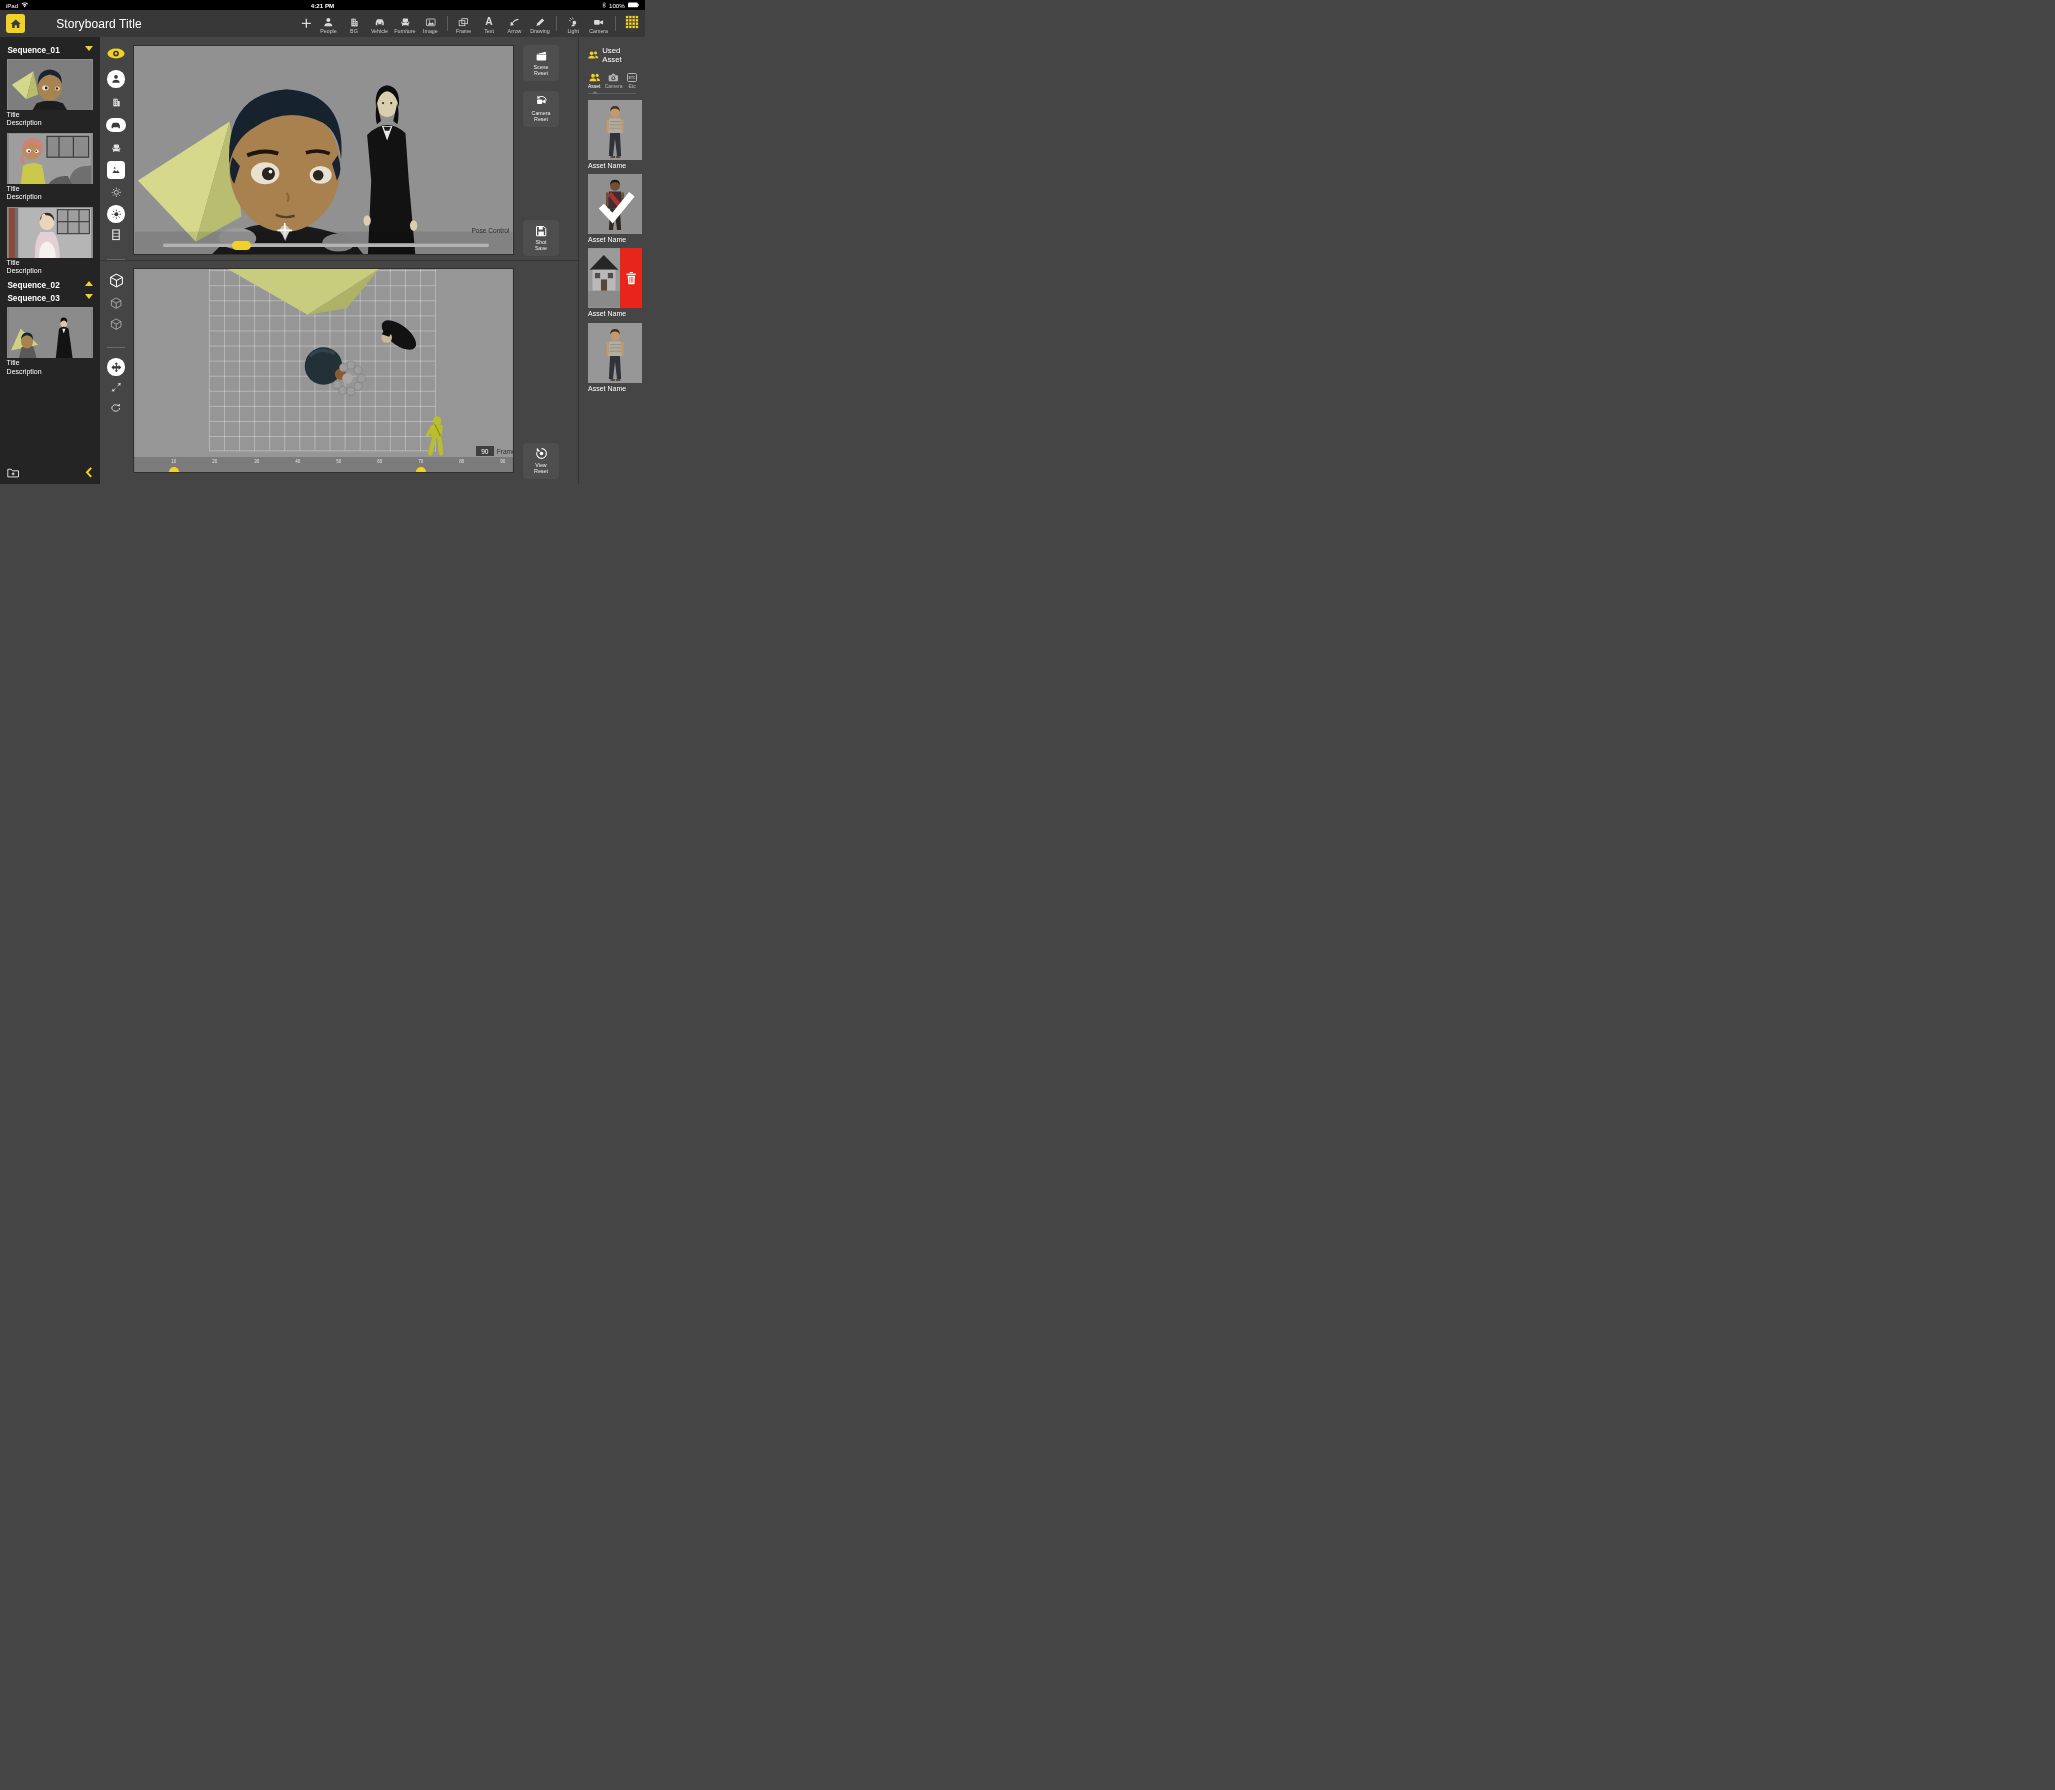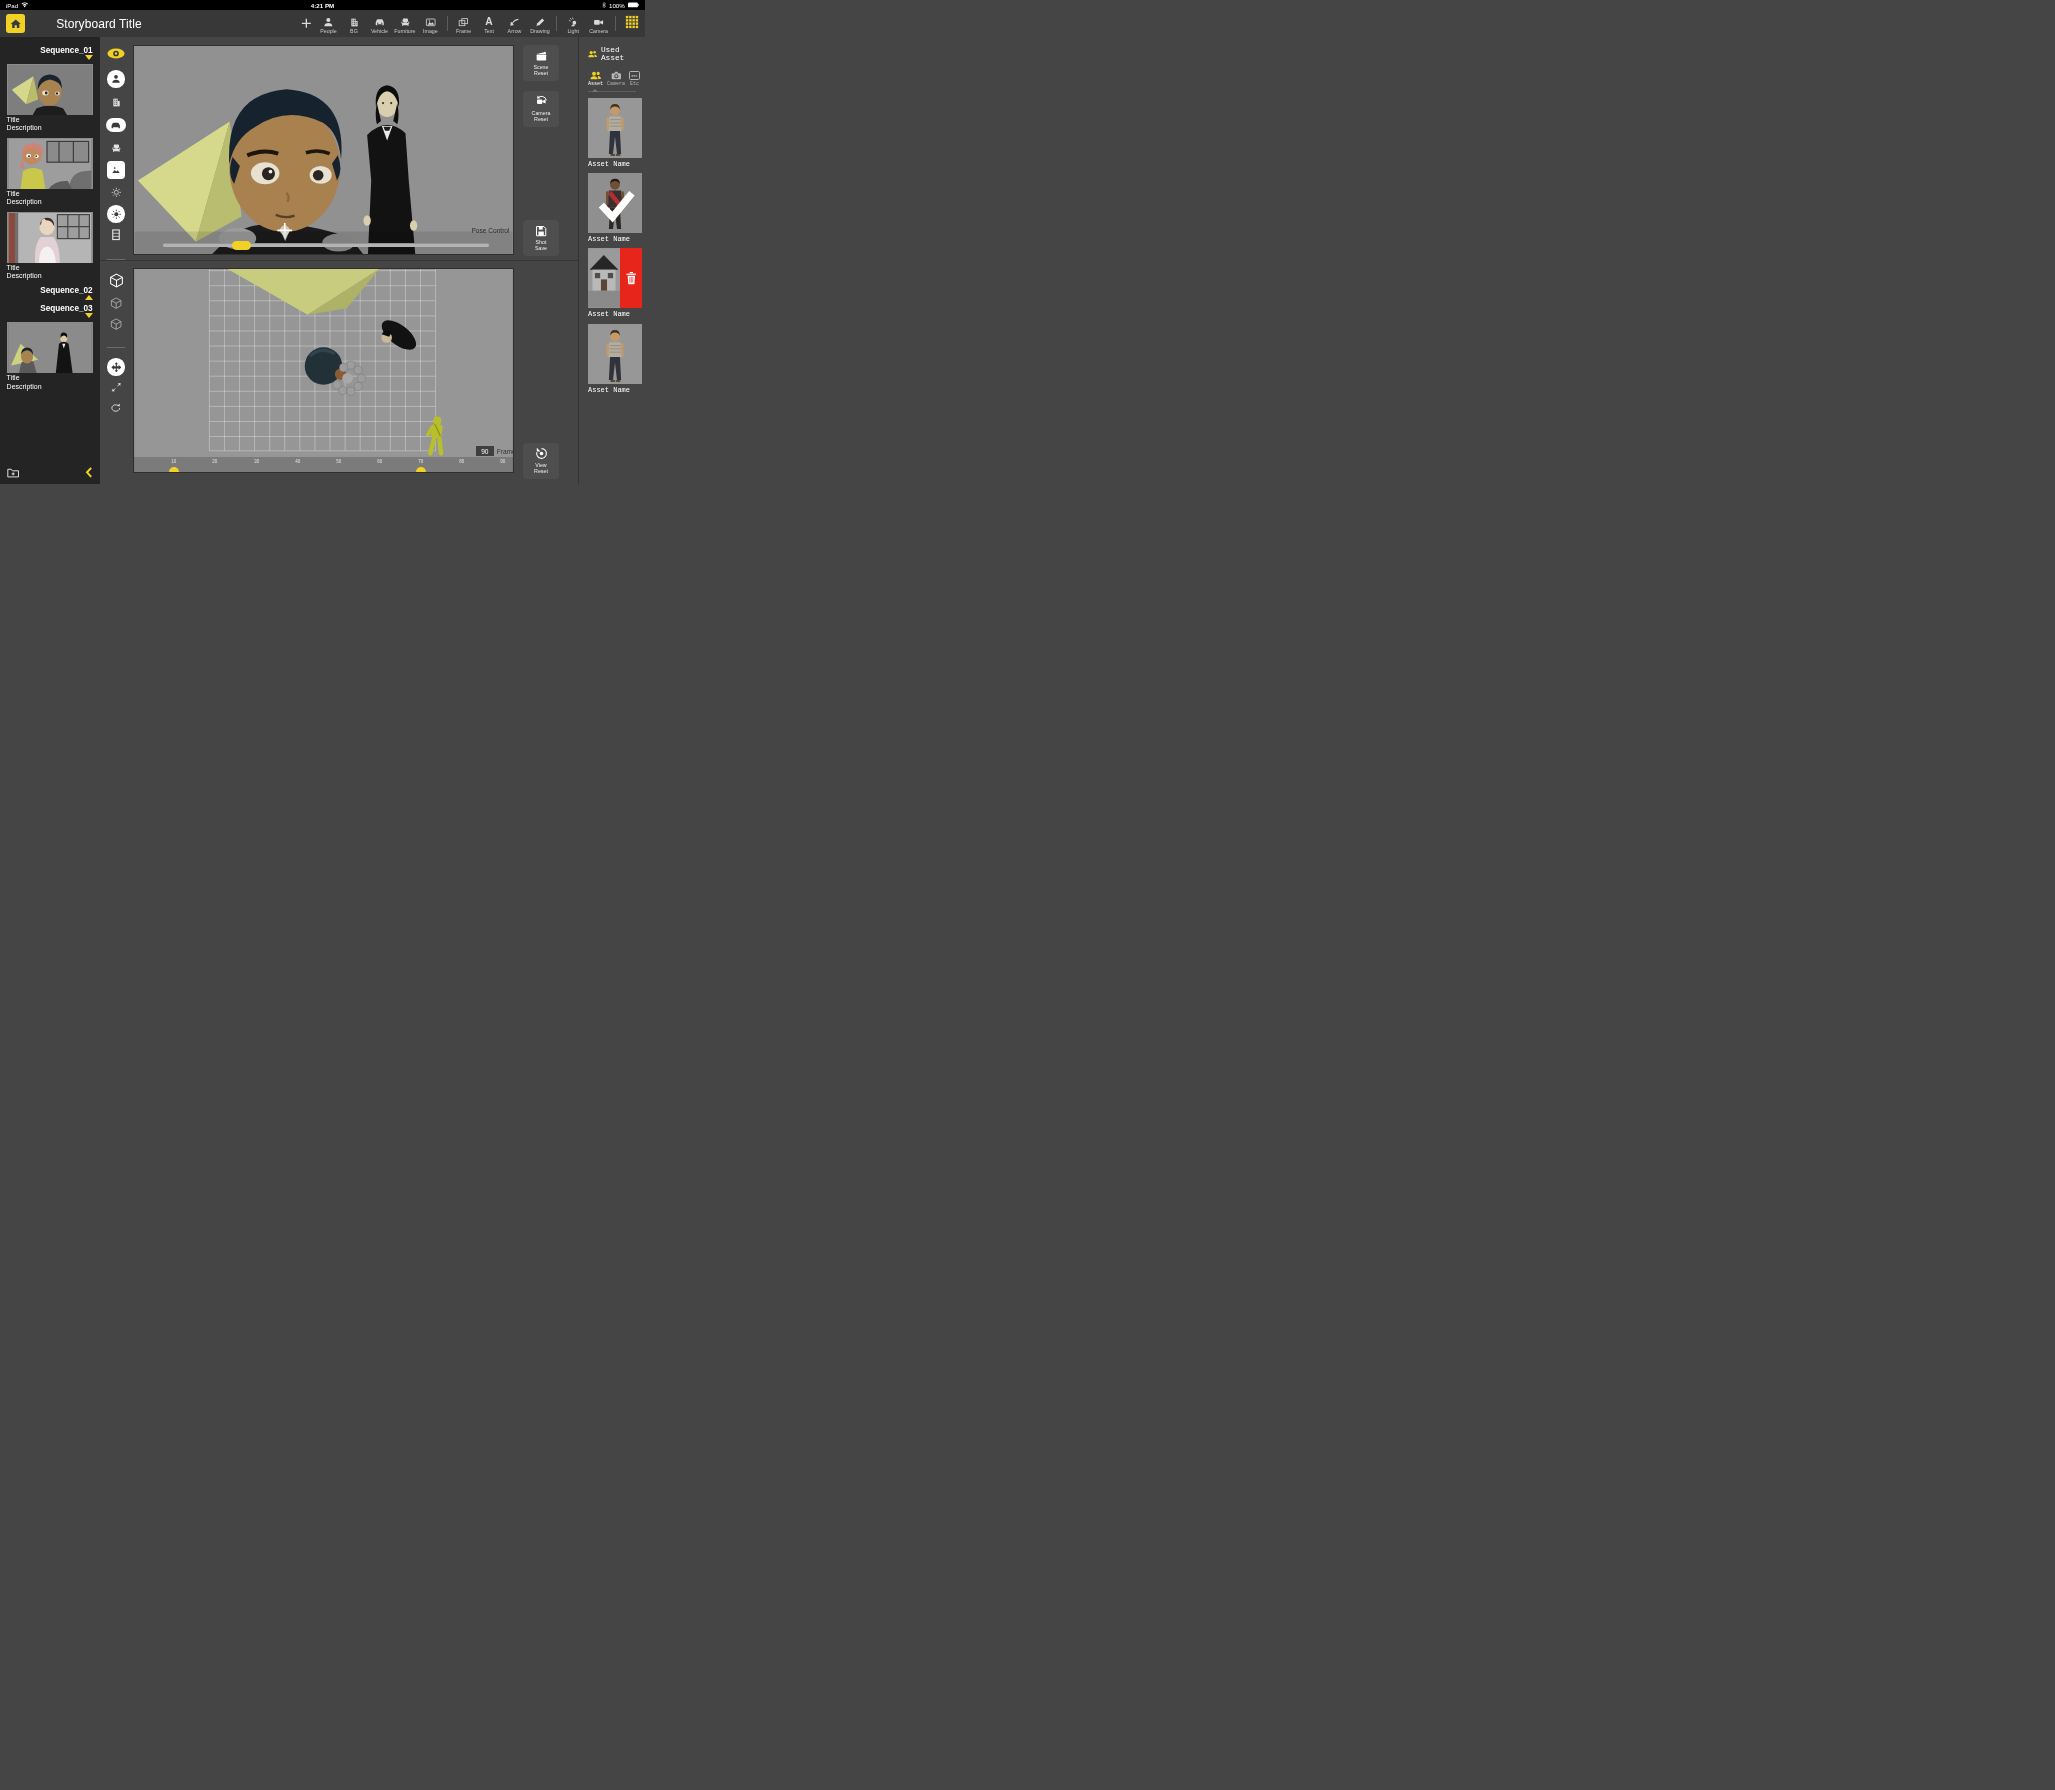--- a/index.html
+++ b/index.html
@@ -24,22 +24,22 @@
     align-items:center; justify-content:flex-end; gap:0.8px; font-size:5.3px; width:21.4px; height:21.4px; cursor:pointer;
     font-family:"Liberation Sans",sans-serif; }
   .tb svg { display:block; }
   .tb-div { width:0.4px; height:15.6px; background:#5c5c5c; margin:0 1.6px; }
   .add-btn { width:14px; height:21.4px; background:none; border:none; display:flex; align-items:center; justify-content:center; cursor:pointer;}
   .glyph-A { font-size:10.3px; font-weight:bold; color:#d9d9d9; line-height:10.7px; }
   .grid-btn { background:none; border:none; margin-left:4.1px; cursor:pointer; }
 
   
   .sequences-panel { position:absolute; top:37px; left:0; bottom:0; width:100px; background:#242424; padding:8.2px 6.6px 0; }
-  .seq-header { display:flex; align-items:flex-end; justify-content:space-between; color:#fff;
-    font-size:8.2px; font-weight:bold; margin:0.8px 0.8px 4.1px; cursor:pointer;flex-direction:column; }
+  .seq-header { display:flex; align-items:flex-start; justify-content:space-between; color:#fff;
+    font-size:8.2px; font-weight:bold; margin:0.8px 0.8px 4.1px; cursor:pointer; }
   .tri-down { width:0; height:0; border-left:4.1px solid transparent; border-right:4.1px solid transparent; border-top:5px solid #f2d126; }
   .tri-up { width:0; height:0; border-left:4.1px solid transparent; border-right:4.1px solid transparent; border-bottom:5px solid #f2d126; }
   .shot-card { margin-bottom:5.8px; cursor:pointer; }
   .shot-img { width:86px; height:51px; border:0.8px solid #8b8b8b; background:#7e7e7e; }
   .shot-img svg { display:block; }
   .shot-title, .shot-desc { color:#fff; font-size:7px; line-height:7.8px; margin-top:0.8px; }
   .seq-bottom { position:absolute; left:0; right:0; bottom:0; height:21.4px; display:flex;
     align-items:center; justify-content:space-between; padding:0 7.4px; }
 
   
@@ -68,21 +68,21 @@
   .tl-marker { position:absolute; bottom:0; width:10.7px; height:5.3px; background:#f2d126; border-radius:5.3px 5.3px 0 0; cursor:pointer; }
 
   
   .side-btn { position:absolute; left:391px; width:36px; height:36px; background:#4e4e4e; border:none; border-radius:4.1px;
     color:#eee; font-size:5.3px; display:flex; flex-direction:column; align-items:center; justify-content:center; gap:0.4px; cursor:pointer;
     font-family:"Liberation Sans",sans-serif; line-height:6.2px; }
   .side-btn svg { margin-bottom:1.2px; }
 
   
   .assets-panel { position:absolute; top:37px; right:0; bottom:0; width:67px; background:#454545; border-left:0.4px solid #333;
-    padding:0 9px;font-family:Liberation Mono, monospace; }
+    padding:0 9px; }
   .ap-header { display:flex; align-items:center; gap:3.7px; margin-top:9px; color:#fff; font-size:7.8px; }
   .ap-tabs { position:relative; display:flex; align-items:flex-end; gap:5.3px; margin-top:9px; padding-bottom:4.1px; border-bottom:0.4px solid #5e5e5e; }
   .ap-tab { display:flex; flex-direction:column; align-items:center; gap:1.2px; font-size:5px; color:#b5b5b5; cursor:pointer; width:15.6px; }
   .ap-tab.active { color:#fff; }
   .tab-caret { position:absolute; left:4.1px; bottom:-0.4px; width:0; height:0;
     border-left:3.7px solid transparent; border-right:3.7px solid transparent; border-bottom:3.7px solid #767676; }
   .etc-chip { width:10.7px; height:8.6px; border:0.8px solid #b5b5b5; border-radius:1.6px; color:#b5b5b5;
     font-size:3.3px; font-weight:bold; display:flex; align-items:center; justify-content:center; }
   .asset-item { margin-top:5.3px; cursor:pointer; }
   .asset-thumb { position:relative; width:54px; height:60px; background:#949494; display:flex; }

